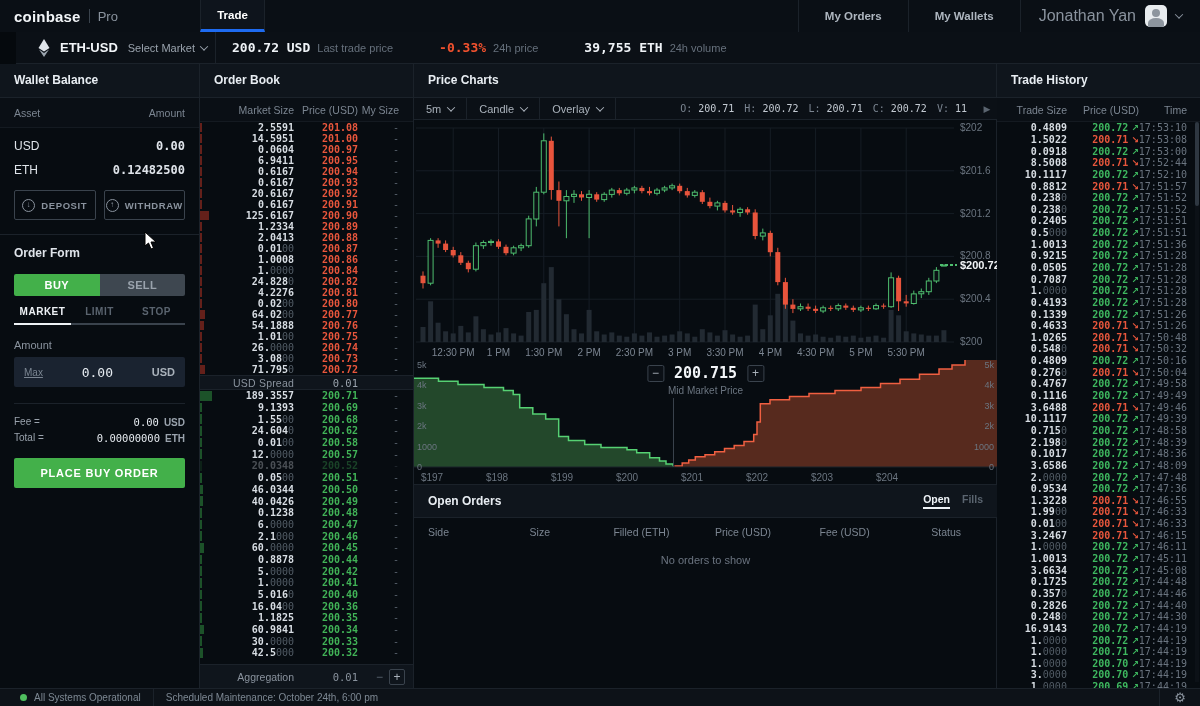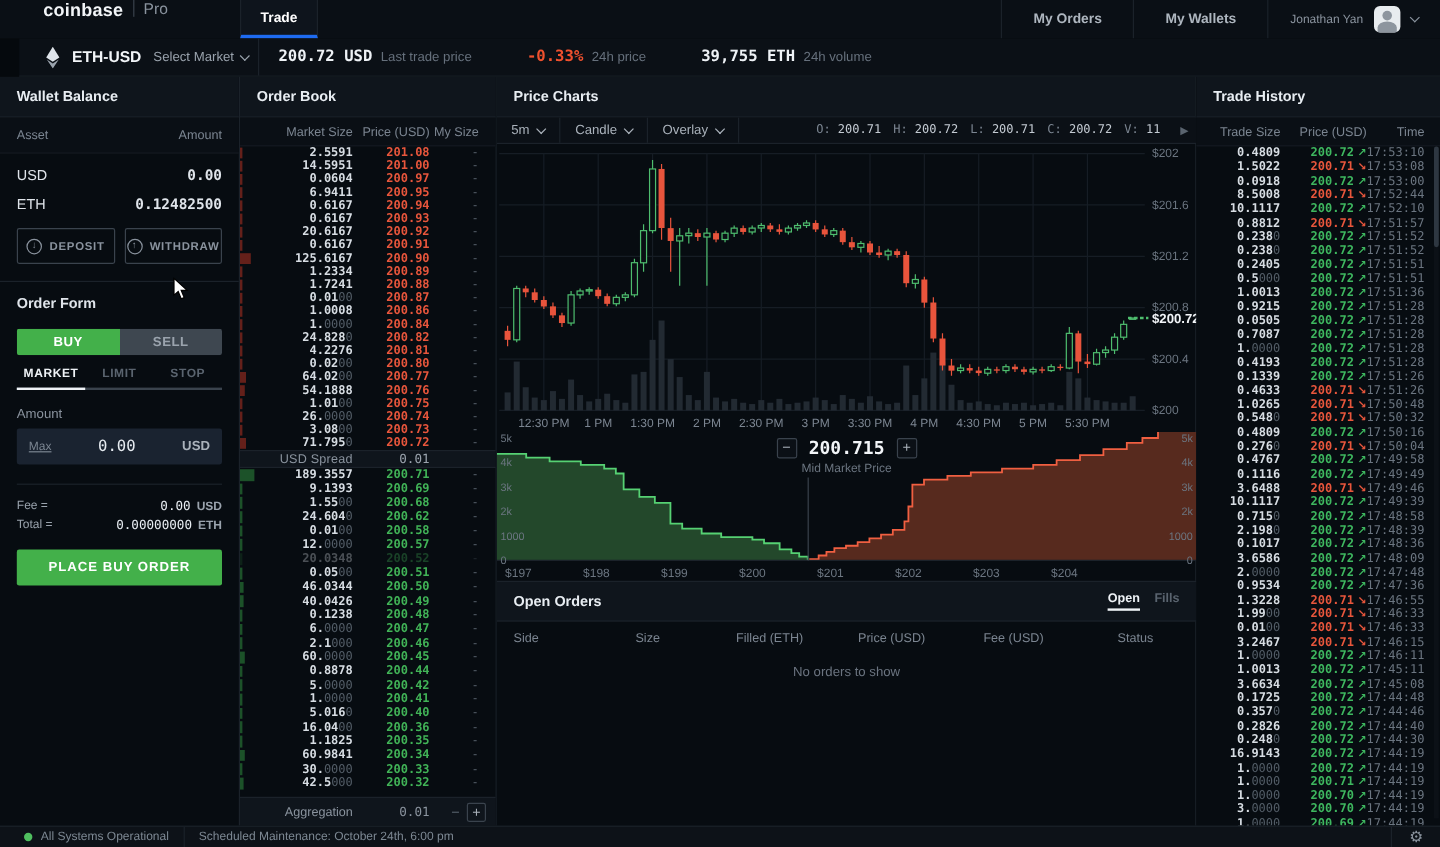--- a/index.html
+++ b/index.html
@@ -4,30 +4,30 @@
 <style>
   * { margin:0; padding:0; box-sizing:border-box; }
   html,body { background:#000; }
   #app{ position:relative; width:1200px; height:706px; background:#05090d;
         font-family:"Liberation Sans",sans-serif; color:#dfe4ea; overflow:hidden;
         font-size:11px; }
   .abs{ position:absolute; }
 
   
   .topnav{ left:0; top:0; width:1200px; height:32px; background:#0a0f15; display:flex; align-items:stretch; }
-  .brand{ display:flex; align-items:flex-start; padding-left:36px; width:200px; }
+  .brand{ display:flex; align-items:center; padding-left:14px; width:200px; }
   .brand .cb{ font-size:15px; font-weight:bold; color:#f2f5f8; letter-spacing:.2px; }
   .brand .sep{ width:1px; height:14px; background:#3a434d; margin:0 8px; }
   .brand .pro{ font-size:13px; color:#8a939e; }
   .tab-trade{ width:65px; margin-left:0; background:#0e141c; border-left:1px solid #1b222a; border-right:1px solid #1b222a;
     border-bottom:3px solid #1e6bf1; display:flex; align-items:center; justify-content:center;
     font-size:11.5px; font-weight:bold; color:#fff; }
   .nav-right{ margin-left:auto; display:flex; align-items:stretch; }
   .nav-link{ display:flex; align-items:center; padding:0 26px; font-size:11.5px; font-weight:bold; color:#aeb6bf; border-left:1px solid #1b222a; }
-  .userbox{ display:flex; align-items:center; gap:9px; padding:0 18px; border-left:1px solid #1b222a; color:#8a939e; font-size:10px; }
+  .userbox{ display:flex; align-items:center; gap:9px; padding:0 18px; border-left:1px solid #1b222a; color:#8a939e; font-size:16px; }
   .avatar{ width:22px; height:22px; border-radius:5px; background:#e8ecef; position:relative; overflow:hidden; }
   .avatar::before{ content:""; position:absolute; left:7px; top:4px; width:8px; height:8px; border-radius:50%; background:#8d959e; }
   .avatar::after{ content:""; position:absolute; left:3px; top:13px; width:16px; height:10px; border-radius:50% 50% 0 0; background:#8d959e; }
   .chev{ display:inline-block; width:6px; height:6px; border-right:1.5px solid currentColor; border-bottom:1.5px solid currentColor; transform:rotate(45deg) translate(-1px,-1px); }
 
   
   .ticker{ left:16px; top:32px; width:1200px; height:32px; background:#0b1016; border-bottom:1px solid #1b222a; display:flex; align-items:center; }
   .ticker .pairzone{ width:200px; display:flex; align-items:center; gap:10px; padding-left:22px; border-right:1px solid #1b222a; height:100%; }
   .pair{ font-size:13px; font-weight:bold; color:#f2f5f8; }
   .selmkt{ display:flex; align-items:center; gap:6px; color:#9aa3ad; font-size:11px; }
@@ -315,21 +315,21 @@
           <span class="my">-</span>
         </div>
         <div class="ob-row ask" style="height: 11px;">
           <span class="depthbar" style="width:1.5px"></span>
           <span class="sz">1.2334</span>
           <span class="pr">200.89</span>
           <span class="my">-</span>
         </div>
         <div class="ob-row ask" style="height: 11px;">
           <span class="depthbar" style="width:1.5px"></span>
-          <span class="sz">1.7241</span>
+          <span class="sz">2.0413</span>
           <span class="pr">200.88</span>
           <span class="my">-</span>
         </div>
         <div class="ob-row ask" style="height: 11px;">
           <span class="depthbar" style="width:1.5px"></span>
           <span class="sz">0.01<span class="zeros">00</span></span>
           <span class="pr">200.87</span>
           <span class="my">-</span>
         </div>
         <div class="ob-row ask" style="height: 11px;">

